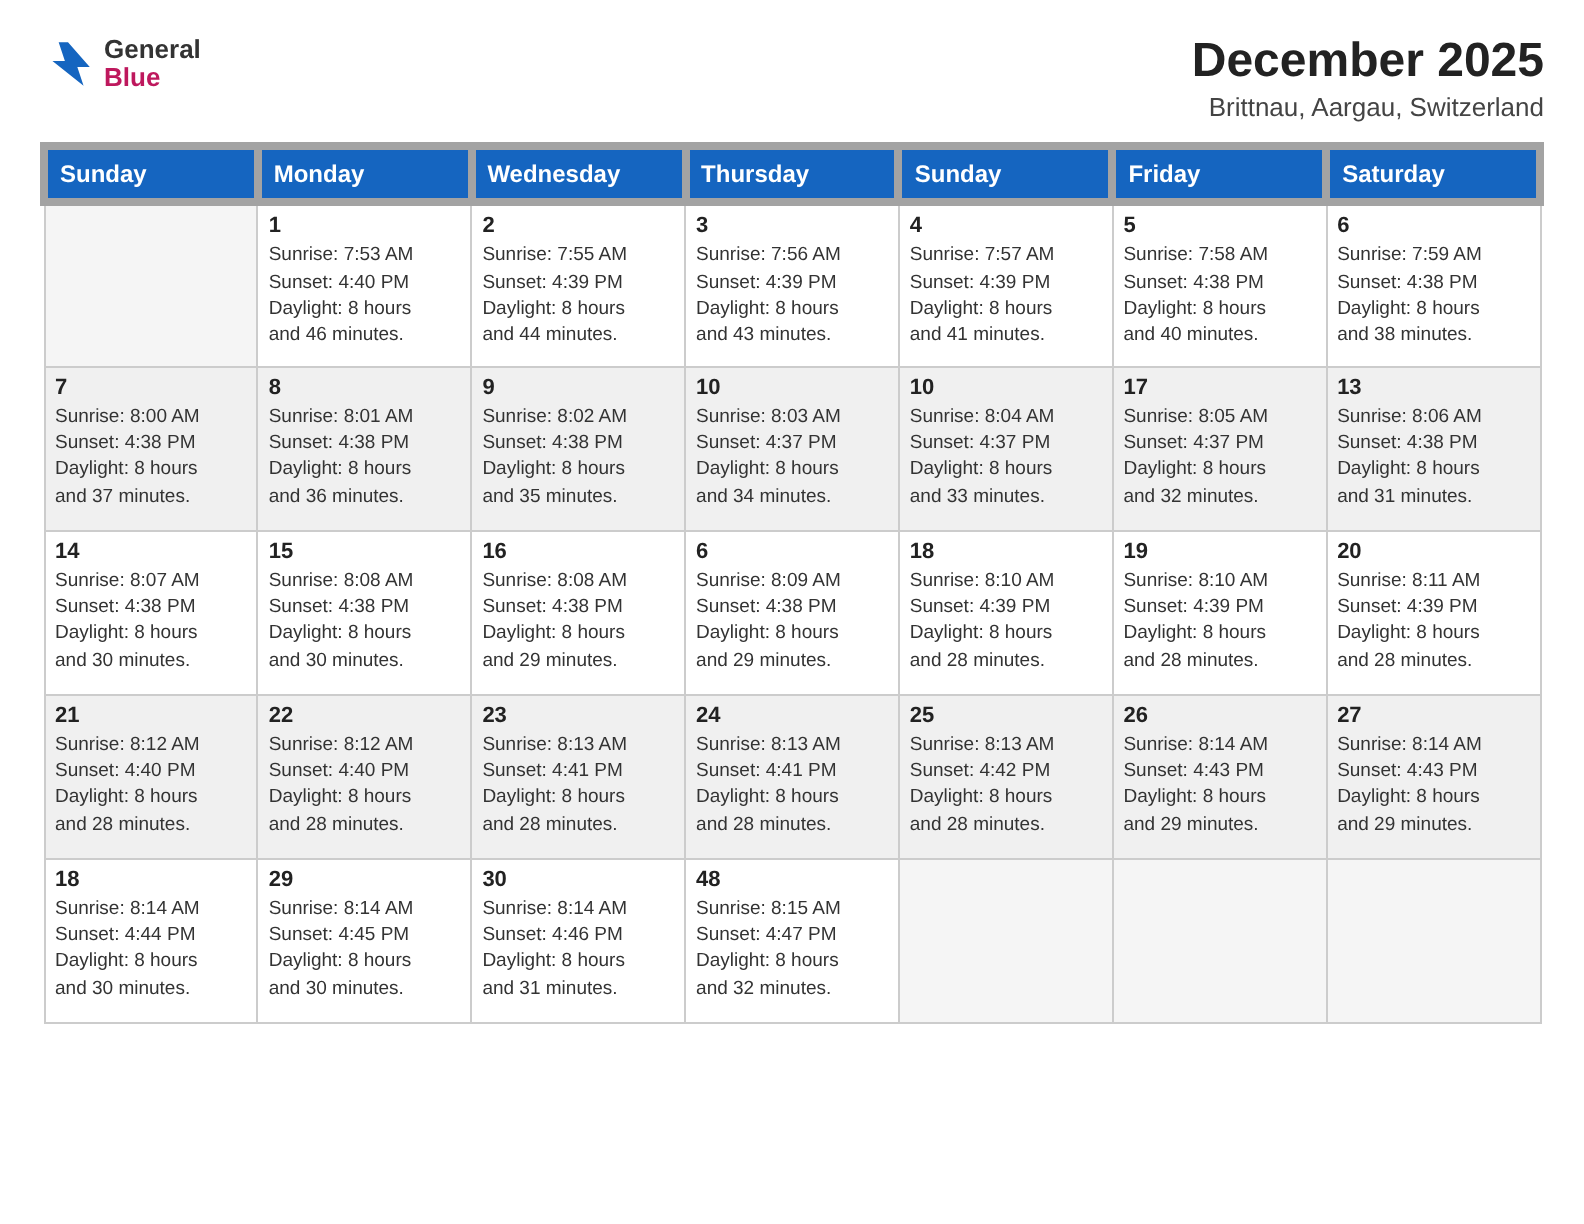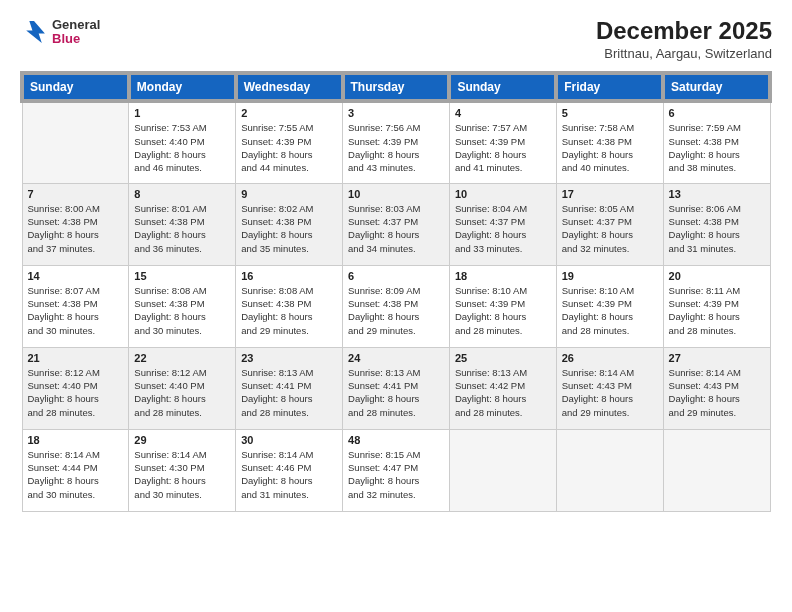--- a/index.html
+++ b/index.html
@@ -331,21 +331,21 @@
           <td>
             <span class="day-num">18</span>
             <span class="cell-line">Sunrise: 8:14 AM</span>
             <span class="cell-line">Sunset: 4:44 PM</span>
             <span class="cell-line">Daylight: 8 hours</span>
             <span class="cell-line">and 30 minutes.</span>
           </td>
           <td>
             <span class="day-num">29</span>
             <span class="cell-line">Sunrise: 8:14 AM</span>
-            <span class="cell-line">Sunset: 4:30 PM</span>
+            <span class="cell-line">Sunset: 4:45 PM</span>
             <span class="cell-line">Daylight: 8 hours</span>
             <span class="cell-line">and 30 minutes.</span>
           </td>
           <td>
             <span class="day-num">30</span>
             <span class="cell-line">Sunrise: 8:14 AM</span>
             <span class="cell-line">Sunset: 4:46 PM</span>
             <span class="cell-line">Daylight: 8 hours</span>
             <span class="cell-line">and 31 minutes.</span>
           </td>

